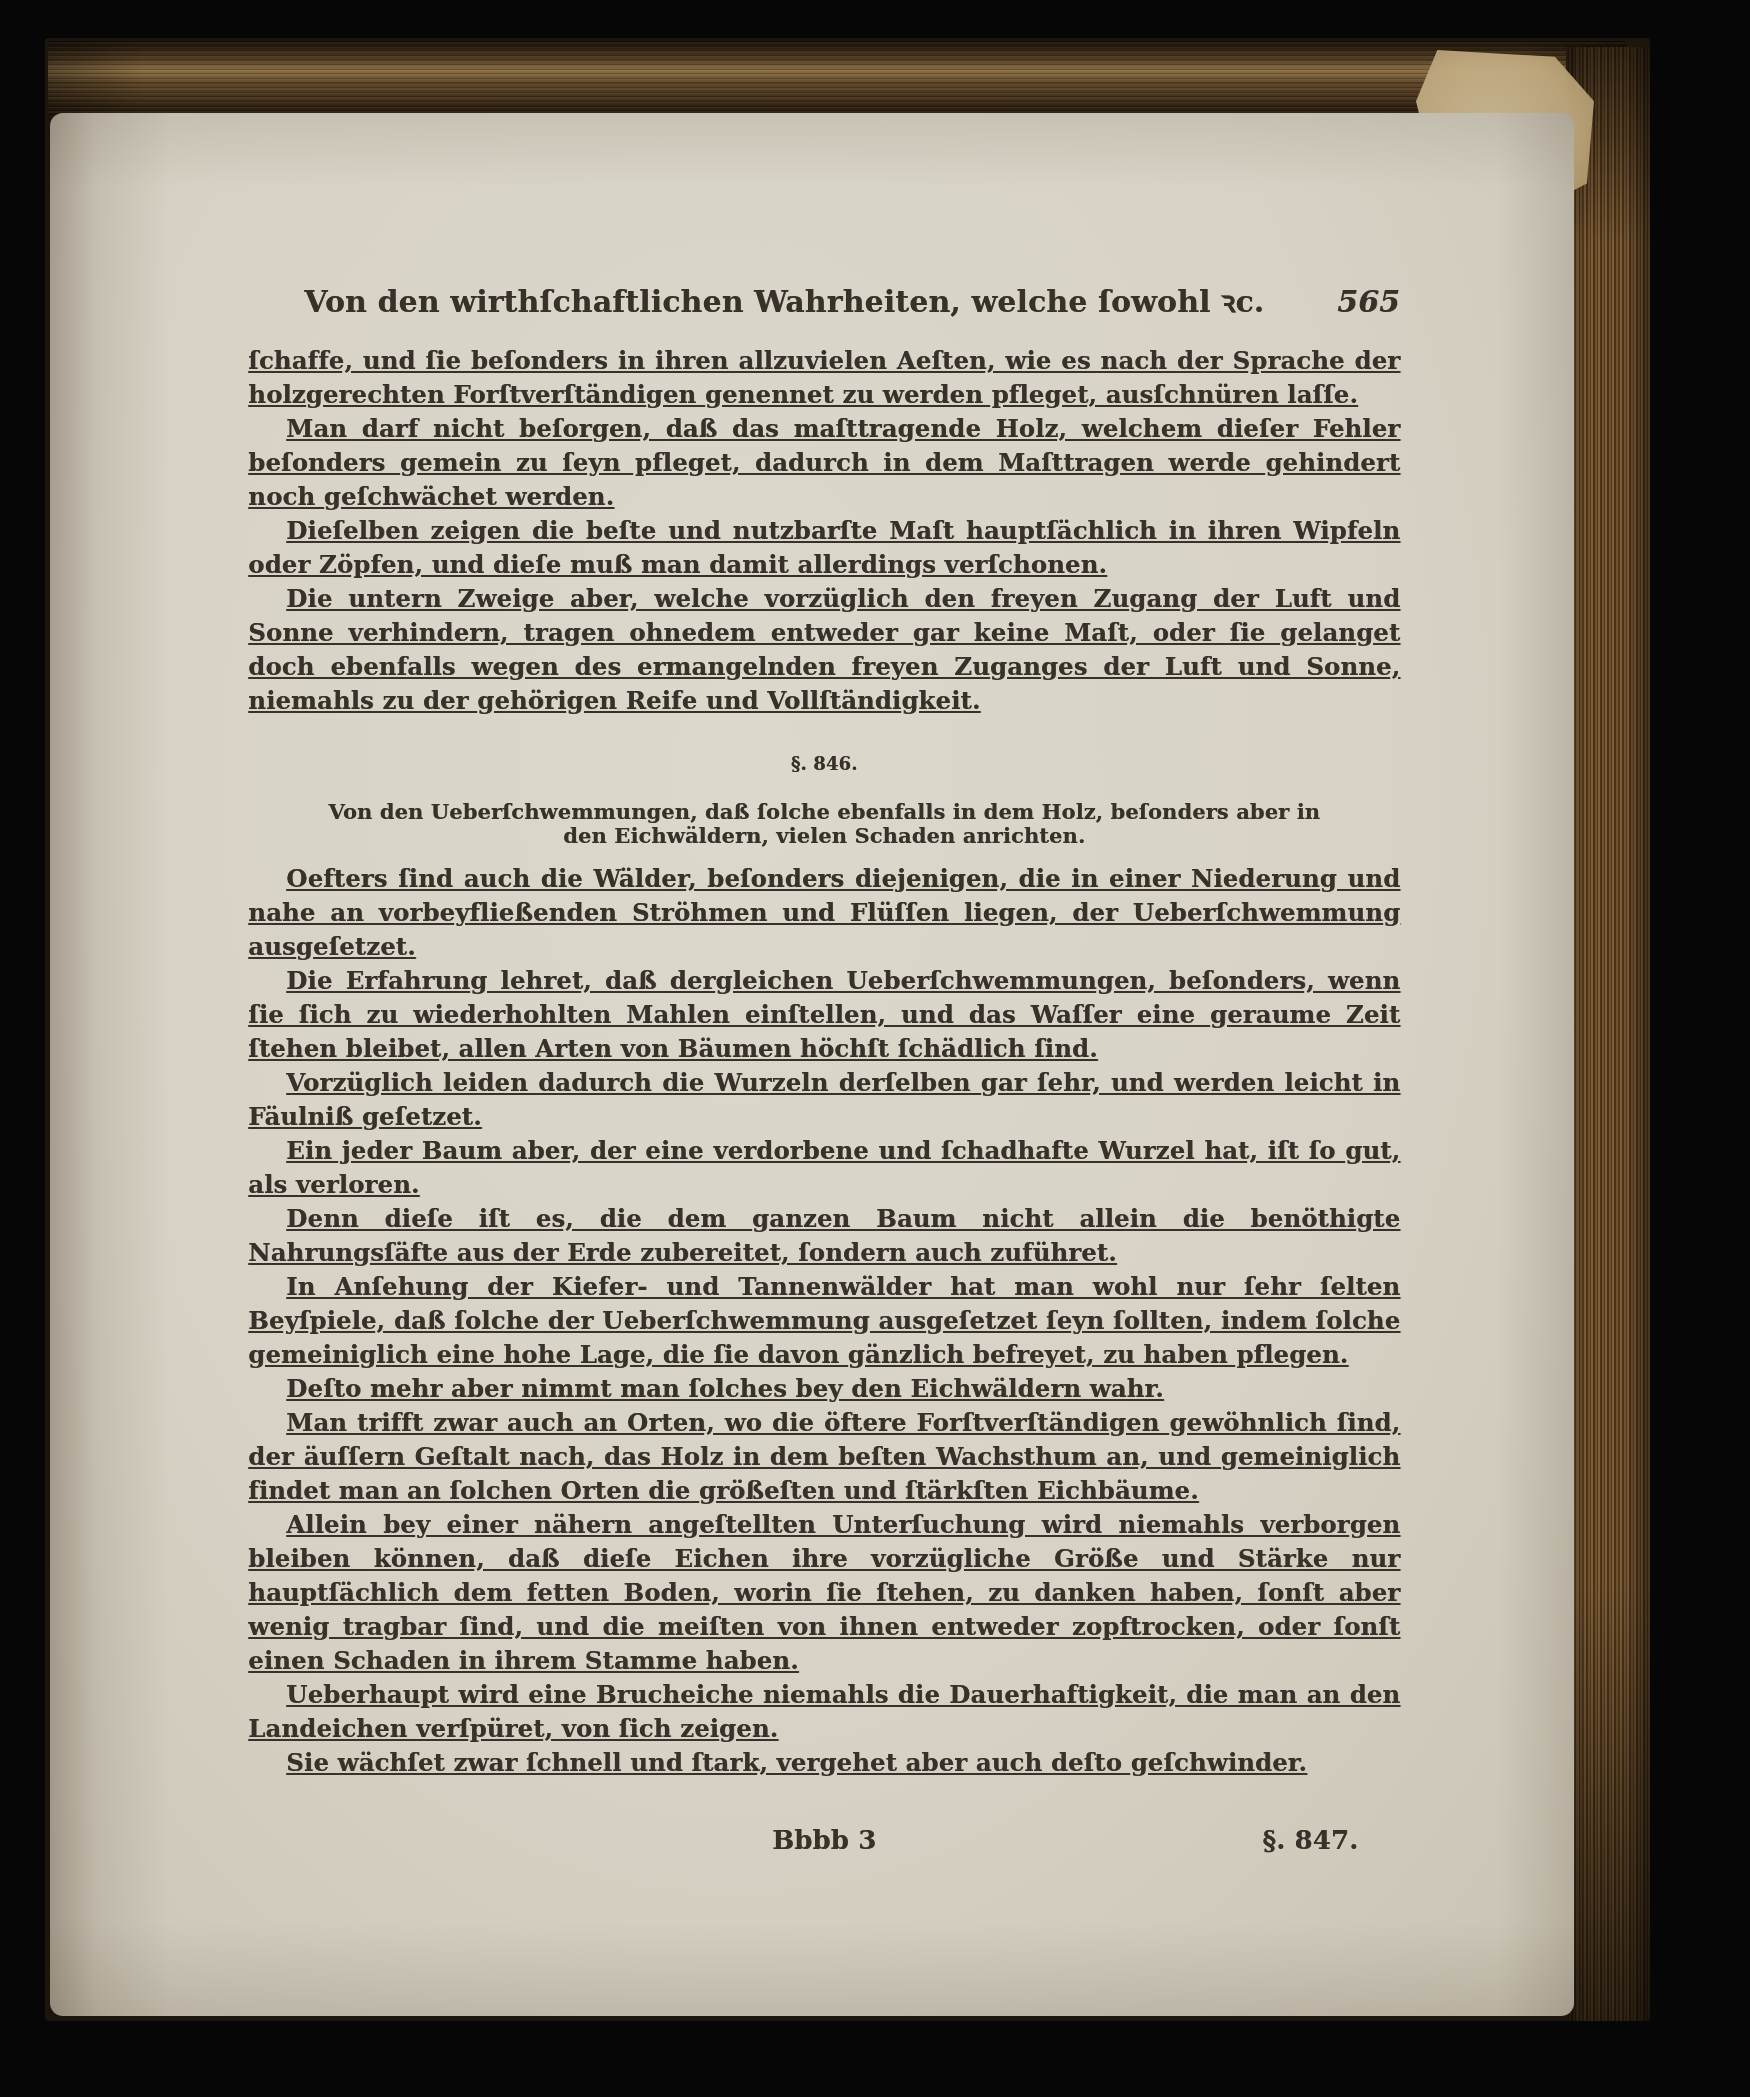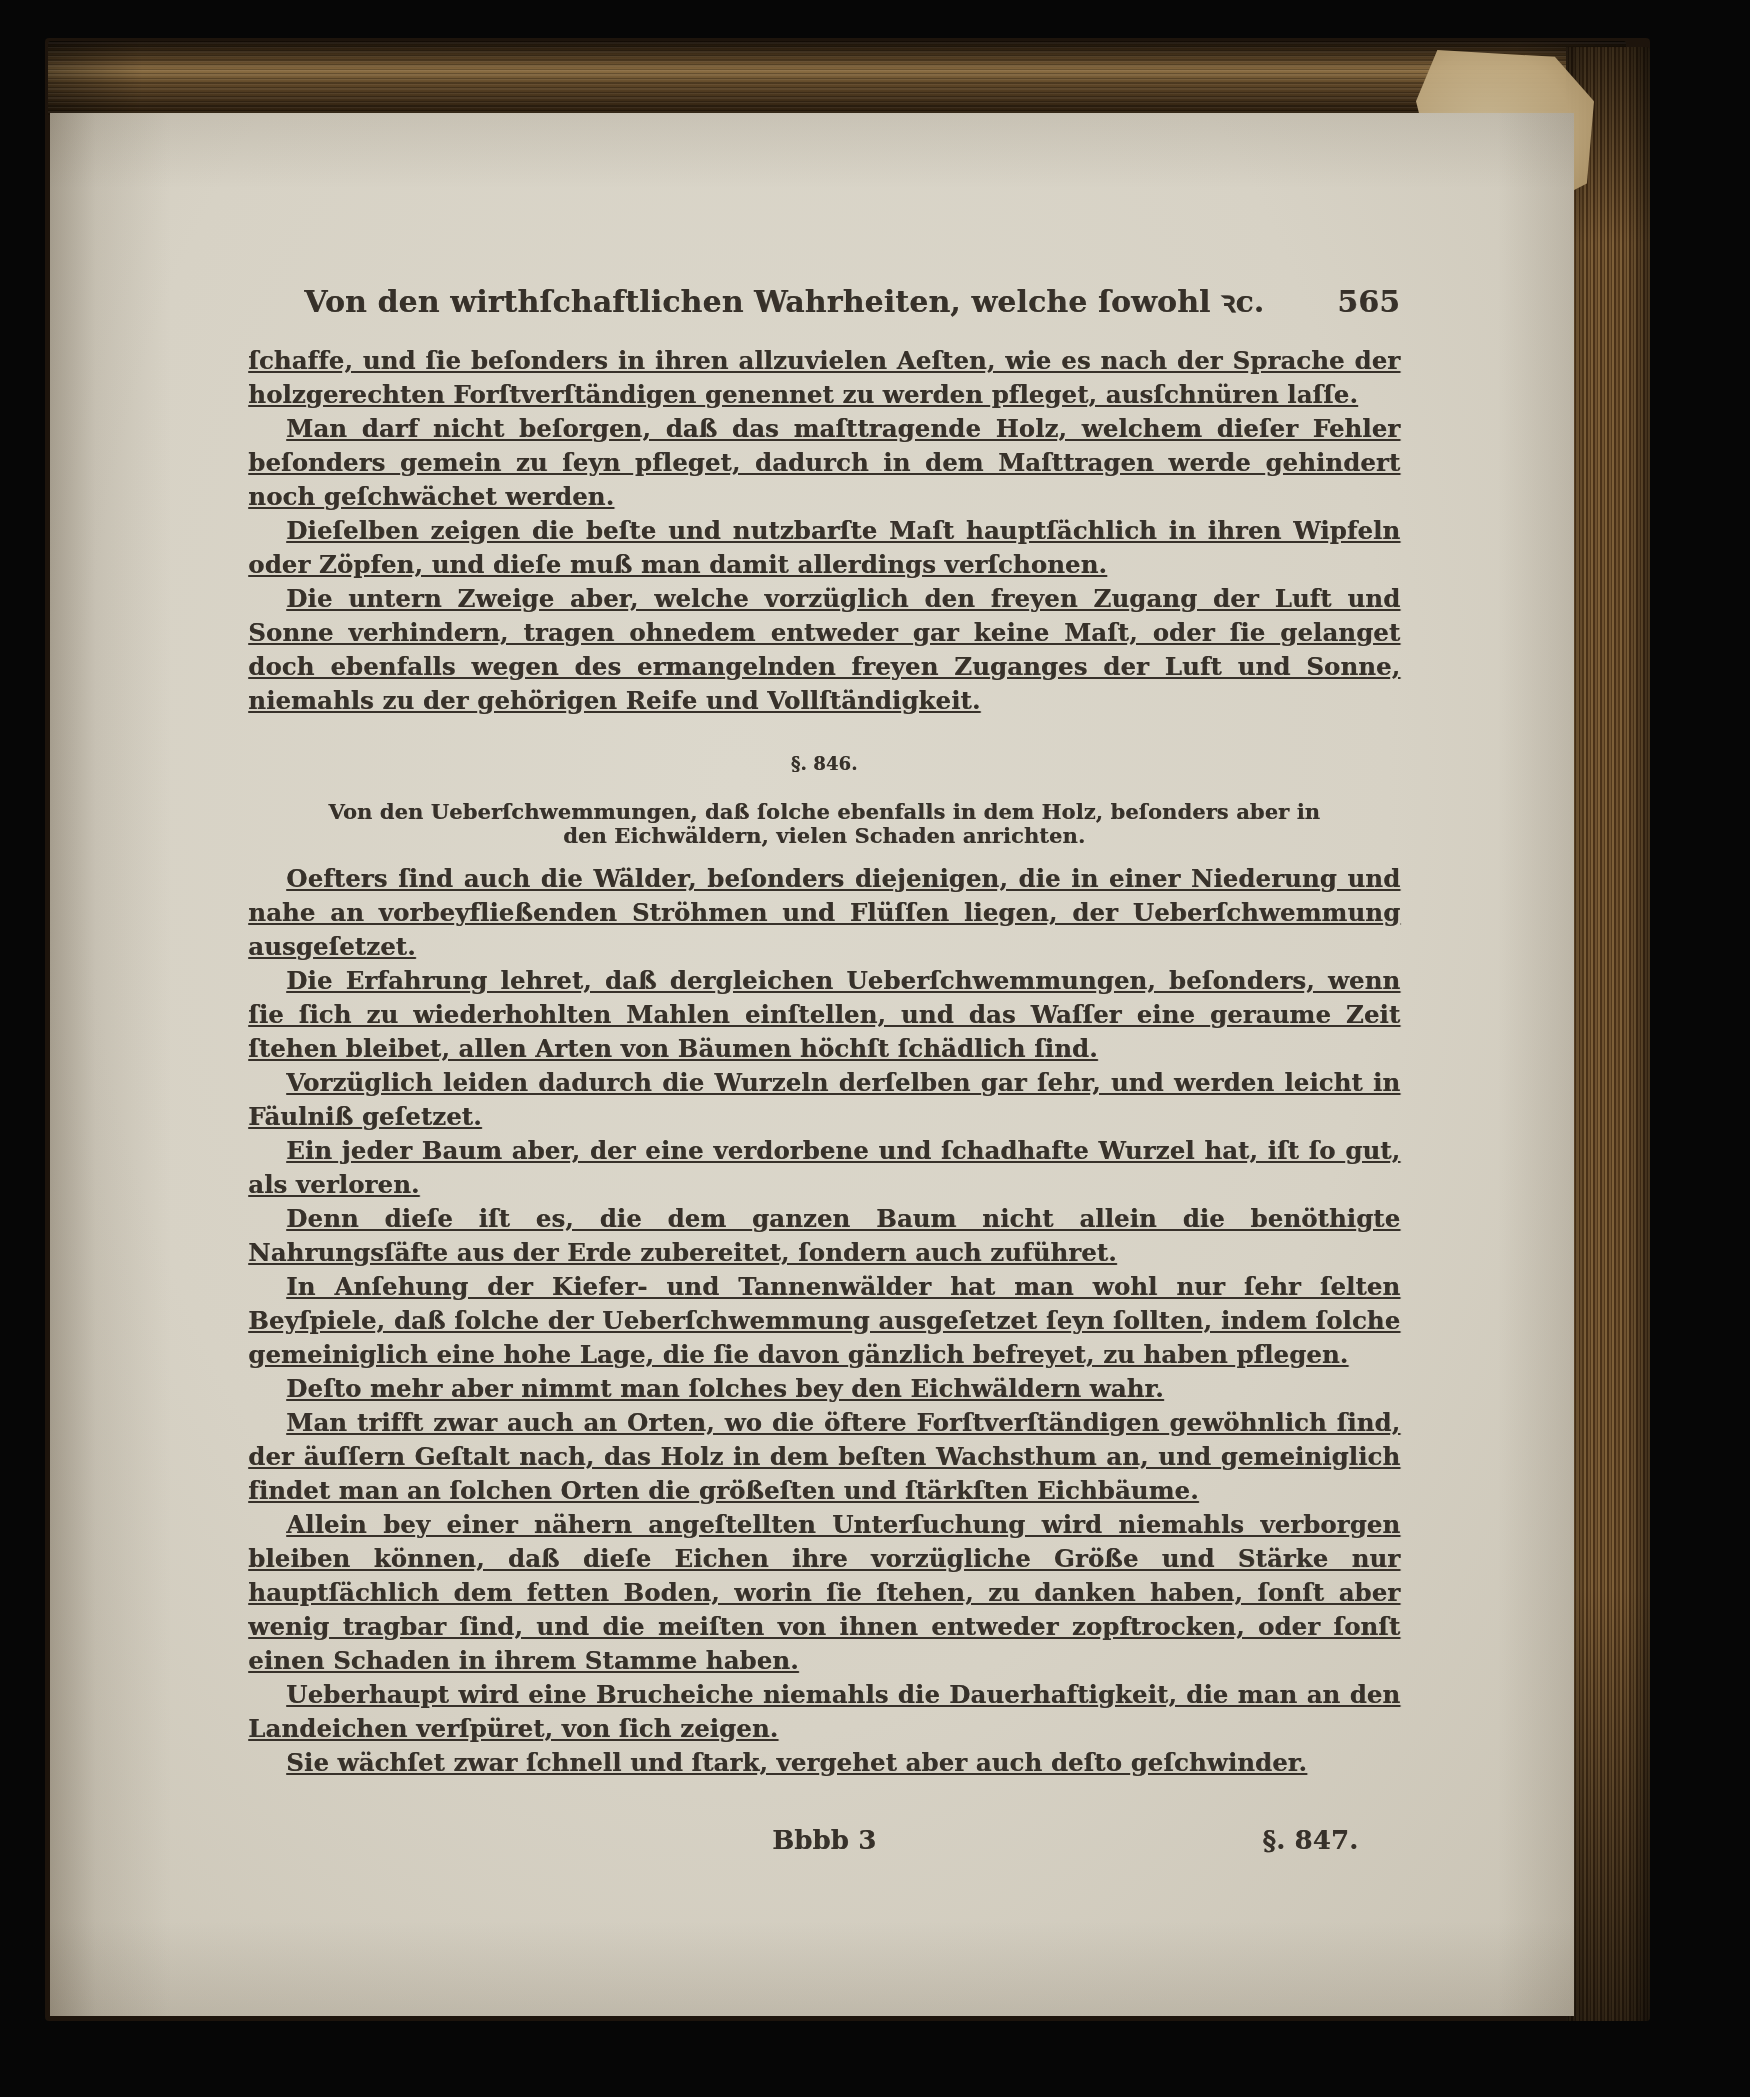--- a/index.html
+++ b/index.html
@@ -54,20 +54,21 @@
   }
   
   .paper {
     position: absolute;
     left: 5.3px; top: 75px; right: 76px; bottom: 5.3px;
     background:
       linear-gradient(to right, rgba(55,40,20,.30), rgba(55,40,20,.10) 3%, rgba(55,40,20,0) 8%),
       linear-gradient(to left, rgba(55,40,20,.14), rgba(55,40,20,0) 5%),
       linear-gradient(to bottom, rgba(55,40,20,.10), rgba(55,40,20,0) 4%, rgba(55,40,20,0) 95%, rgba(55,40,20,.12)),
       radial-gradient(ellipse at 45% 35%, #dcd8cc 0%, #d7d2c5 55%, #c9c3b4 100%);
+    border-radius: 13px;
   }
   .text-block {
     position: absolute;
     left: 198px; top: 170px;
     width: 1152px;
     color: #37312a;
     font-size: 24.4px;
     line-height: 34px;
     font-weight: 700;
     letter-spacing: 0.1px;
@@ -75,21 +76,21 @@
   }
   .running-head {
     display: flex;
     align-items: baseline;
     font-size: 30px;
     line-height: 37px;
     margin-bottom: 24px;
     white-space: nowrap;
   }
   .head-title { flex: 1; text-align: center; }
-  .page-number { margin-left: 17px; }
+  .page-number { margin-left: 17px; font-style: italic; }
   p.para {
     margin: 0;
     text-align: justify;
     text-indent: 38px;
     text-decoration: underline;
   }
   p.para.noindent { text-indent: 0; }
   .section-head {
     margin: 29px 0 14.5px;
     text-align: center;

